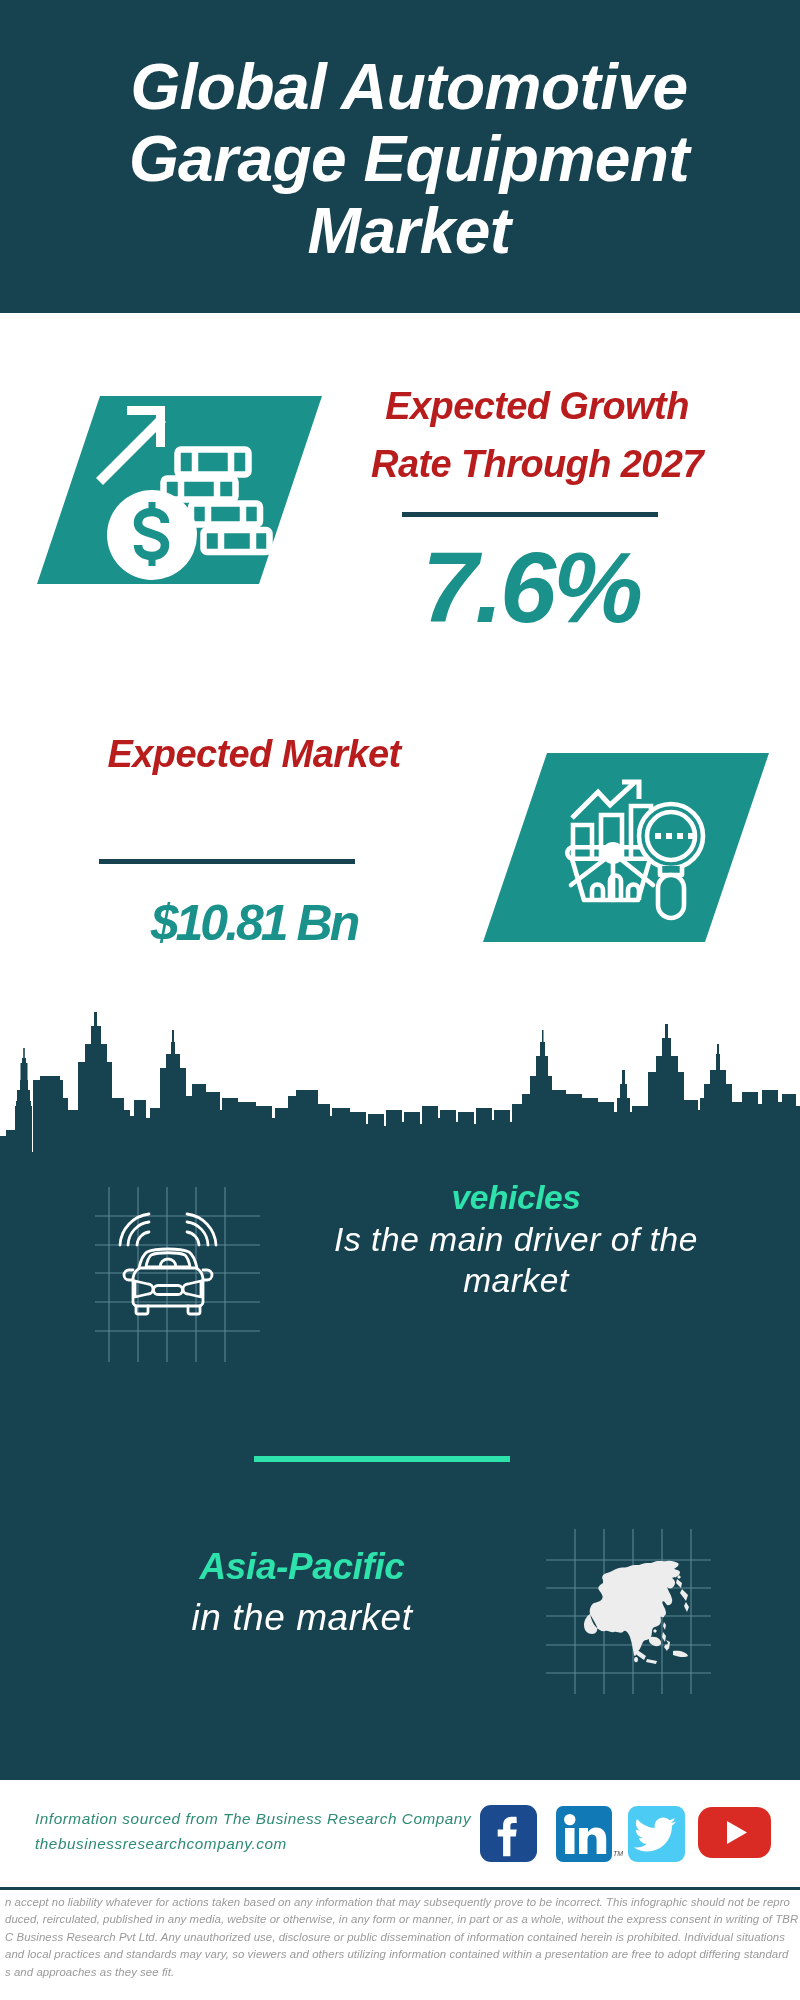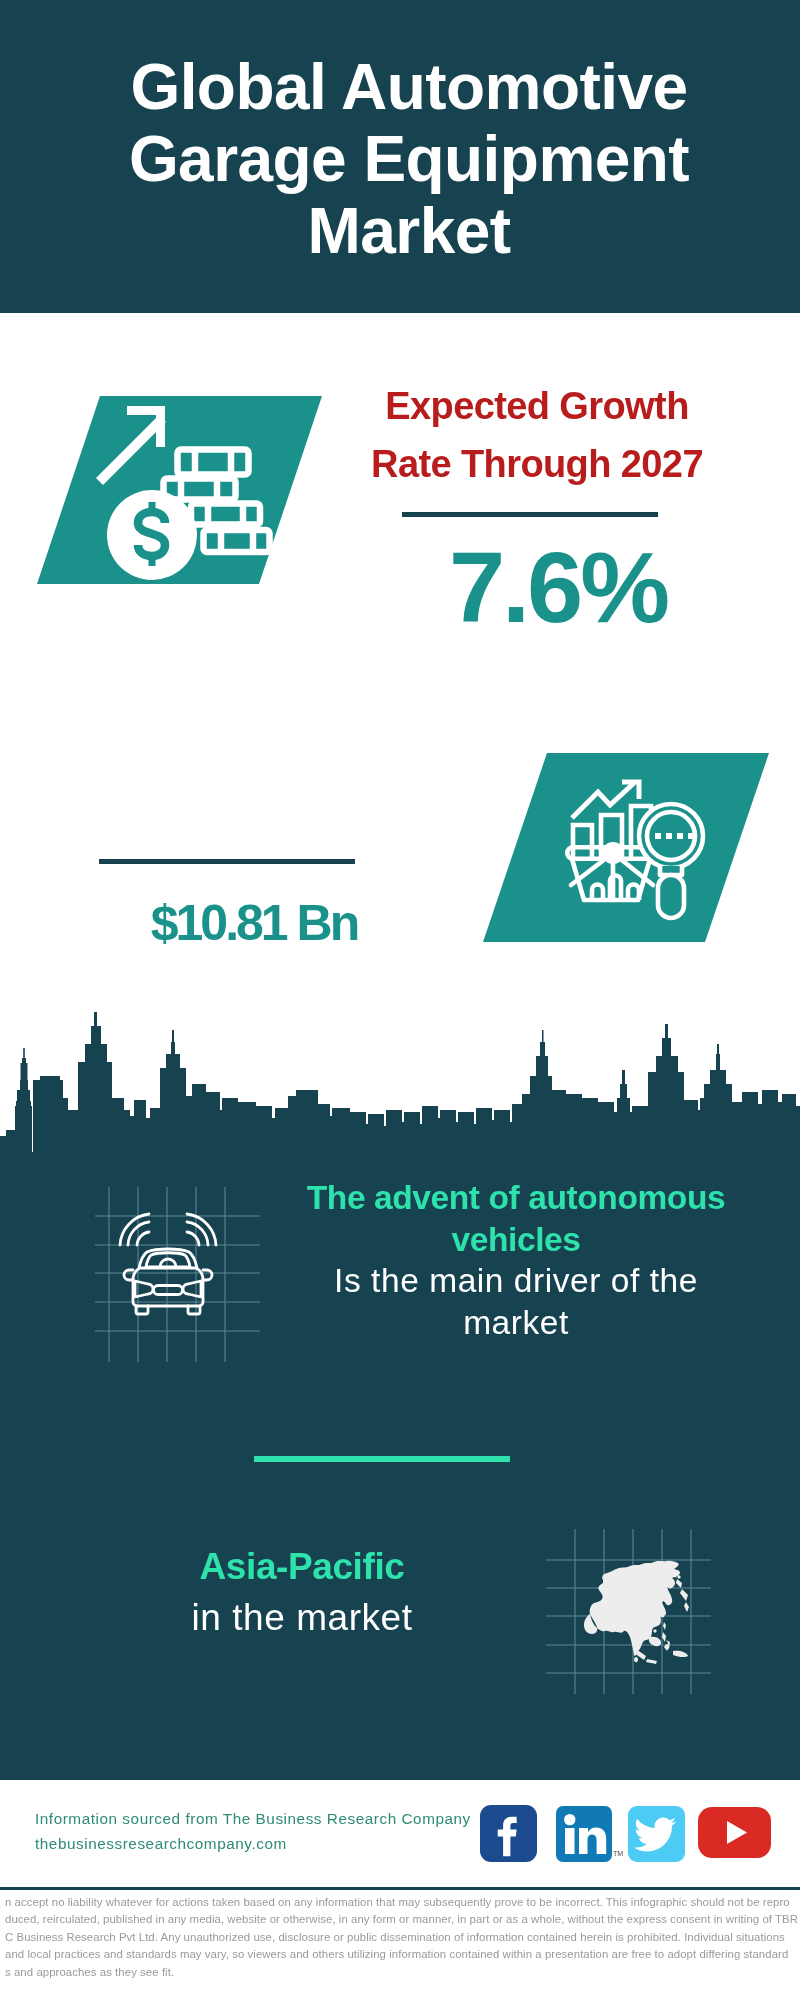--- a/index.html
+++ b/index.html
@@ -1,18 +1,18 @@
 <!DOCTYPE html>
 <html><head>
 <meta charset="utf-8">
 <style>
   * { box-sizing: border-box; margin:0; padding:0; }
   html,body { width:800px; height:2000px; }
   body { font-family:"Liberation Sans", sans-serif; background:#ffffff; overflow:hidden; }
-  .page { position:relative; width:800px; height:2000px; background:#ffffff; overflow:hidden; }
+  .page { position:relative; width:800px; height:2000px; background:#ffffff; overflow:hidden;font-style:italic; }
 
   
   .header { position:absolute; left:0; top:0; width:800px; height:313px; background:#17424f; }
   .header-title { position:absolute; left:49px; top:51px; width:720px; text-align:center;
       color:#ffffff; font-size:64px; font-weight:bold; line-height:72px; letter-spacing:-0.55px; }
   .header-title div { white-space:nowrap; }
 
   
   .para { position:absolute; }
   .para svg { display:block; }
@@ -93,23 +93,24 @@
         <rect x="111.5" y="158" width="7" height="12" fill="#1a918b"></rect>
       </g>
     </svg>
   </div>
 
   <div class="stat-label" style="left:367px; top:377px; width:340px;">
     <div>Expected Growth</div>
     <div>Rate Through 2027</div>
   </div>
   <div class="stat-rule" style="left:402px; top:512px; width:256px;"></div>
-  <div class="stat-value" style="left:428px; top:537px; width:260px;">7.6%</div>
+  <div class="stat-value" style="left:401px; top:537px; width:260px;">7.6%</div>
 
   <div class="stat-label" style="left:84px; top:725px; width:340px;">
+    <div>Expected Market</div>
   </div>
   <div class="stat-rule" style="left:99px; top:859px; width:256px;"></div>
   <div class="stat-value" style="left:74px; top:873px; width:360px; font-size:50px;">$10.81 Bn</div>
 
   <div class="para" style="left:483px; top:753px; width:286px; height:189px;">
     <svg width="286" height="189" viewBox="0 0 286 189">
       <polygon points="64,0 286,0 222,189 0,189" fill="#1a918b"></polygon>
       <g fill="none" stroke="#ffffff" stroke-width="5" stroke-linecap="butt" stroke-linejoin="miter">
         <polyline points="89,65 115,39 127,52 151,30"></polyline>
         <polyline points="139,29 156,29 156,46"></polyline>
@@ -188,21 +189,20 @@
         <path d="M33,58 a24,24 0 0 1 21,-23"></path>
         <path d="M42,58 a14,14 0 0 1 12,-13"></path>
         <path d="M121,58 a33,33 0 0 0 -29,-31"></path>
         <path d="M113,58 a24,24 0 0 0 -21,-23"></path>
         <path d="M104,58 a14,14 0 0 0 -12,-13"></path>
       </g>
     </svg>
   </div>
 
   <div class="hl-text" style="left:290px; top:1177px; width:452px;">
-    <div class="hl-accent">The advent of autonomous</div>
     <div class="hl-accent">vehicles</div>
     <div>Is the main driver of the</div>
     <div>market</div>
   </div>
 
   <div class="mint-rule" style="left:254px; top:1456px; width:256px;"></div>
 
   <div class="hl-text" style="left:76px; top:1541px; width:452px; font-size:37px; line-height:51px;">
     <div class="hl-accent">Asia-Pacific</div>
     <div>in the market</div>

